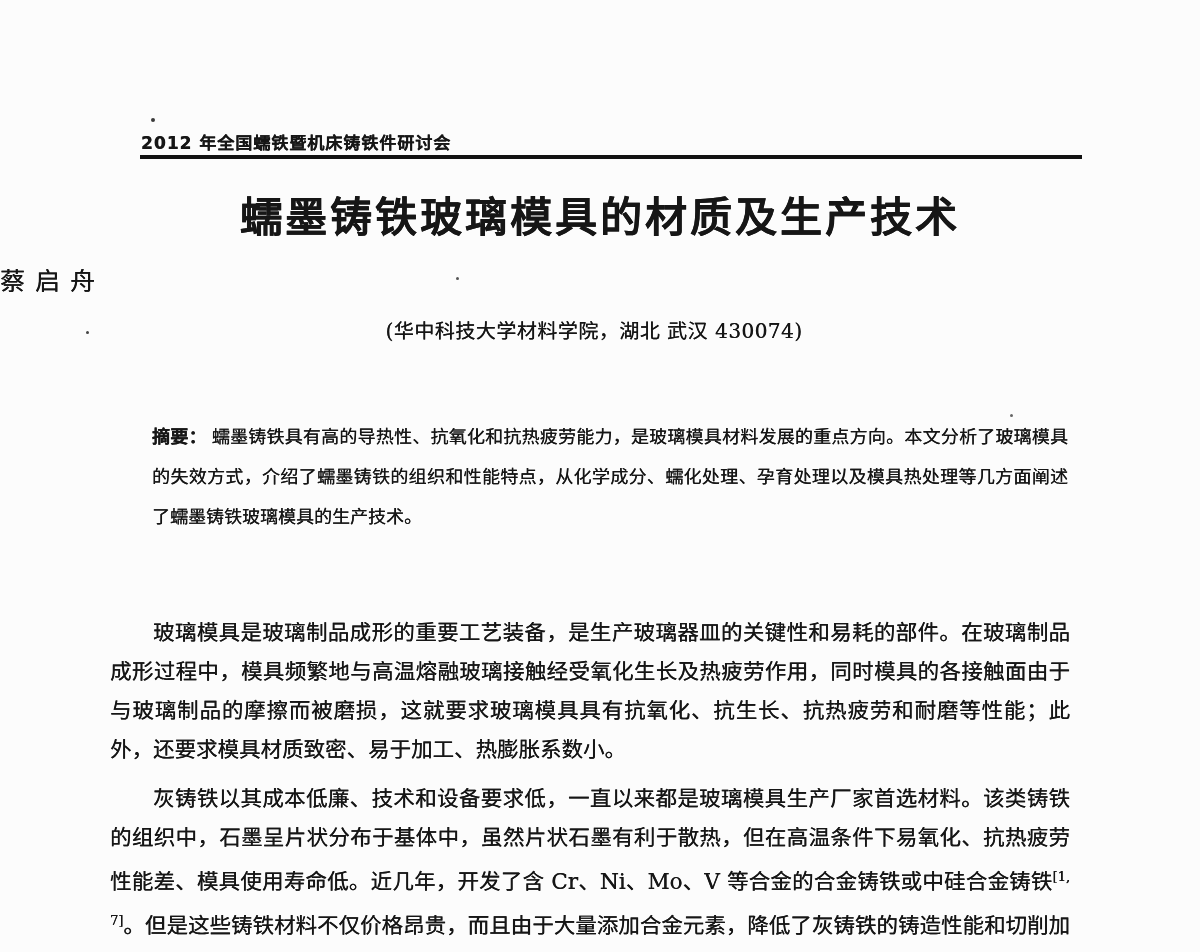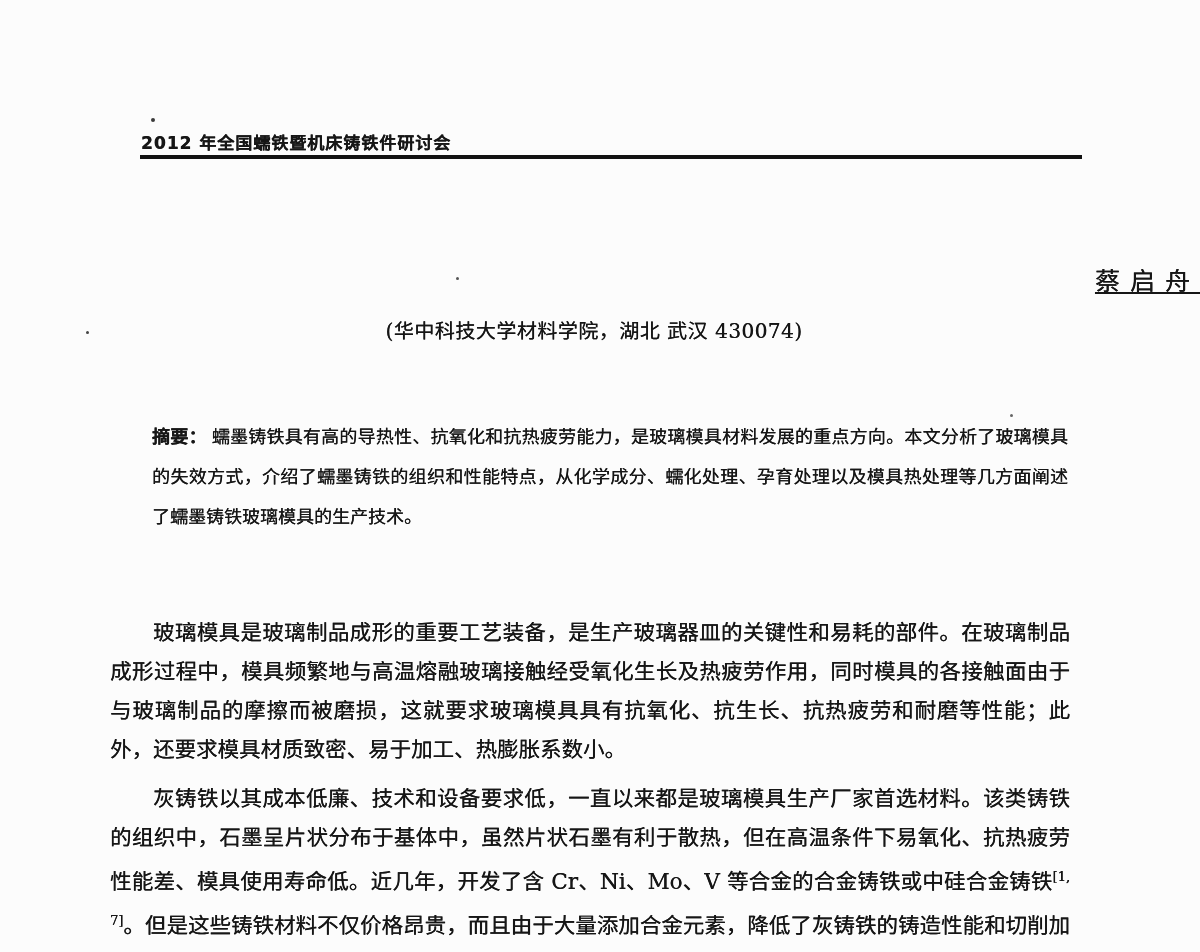--- a/index.html
+++ b/index.html
@@ -46,24 +46,23 @@
     font-weight: bold;
     font-size: 42px;
     letter-spacing: 3px;
     white-space: nowrap;
   }
   .author {
     position: absolute;
     left: 0;
     right: 0;
     top: 261px;
-    text-align: right;
+    text-align: left;
     font-size: 25px;
     letter-spacing: 10px;
-    text-decoration: underline;
   }
   .affil {
     position: absolute;
     left: 0;
     right: 12px;
     top: 315px;
     text-align: center;
     font-size: 20px;
     letter-spacing: 0.5px;
   }
@@ -104,20 +103,21 @@
 </style>
 </head>
 <body>
 
 <div class="page">
 
   <div class="conf-header">2012 年全国蠕铁暨机床铸铁件研讨会</div>
 
   <div class="rule"></div>
 
+  <h1 class="title">蠕墨铸铁玻璃模具的材质及生产技术</h1>
 
   <div class="author">蔡启舟</div>
 
   <div class="affil">(华中科技大学材料学院，湖北 武汉 430074)</div>
 
   <div class="abstract">
     <p><b class="lbl">摘要：</b><span>蠕墨铸铁具有高的导热性、抗氧化和抗热疲劳能力，是玻璃模具材料发展的重点方向。本文分析了玻璃模具的失效方式，介绍了蠕墨铸铁的组织和性能特点，从化学成分、蠕化处理、孕育处理以及模具热处理等几方面阐述了蠕墨铸铁玻璃模具的生产技术。</span></p>
   </div>
 
   <div class="bodytext">

